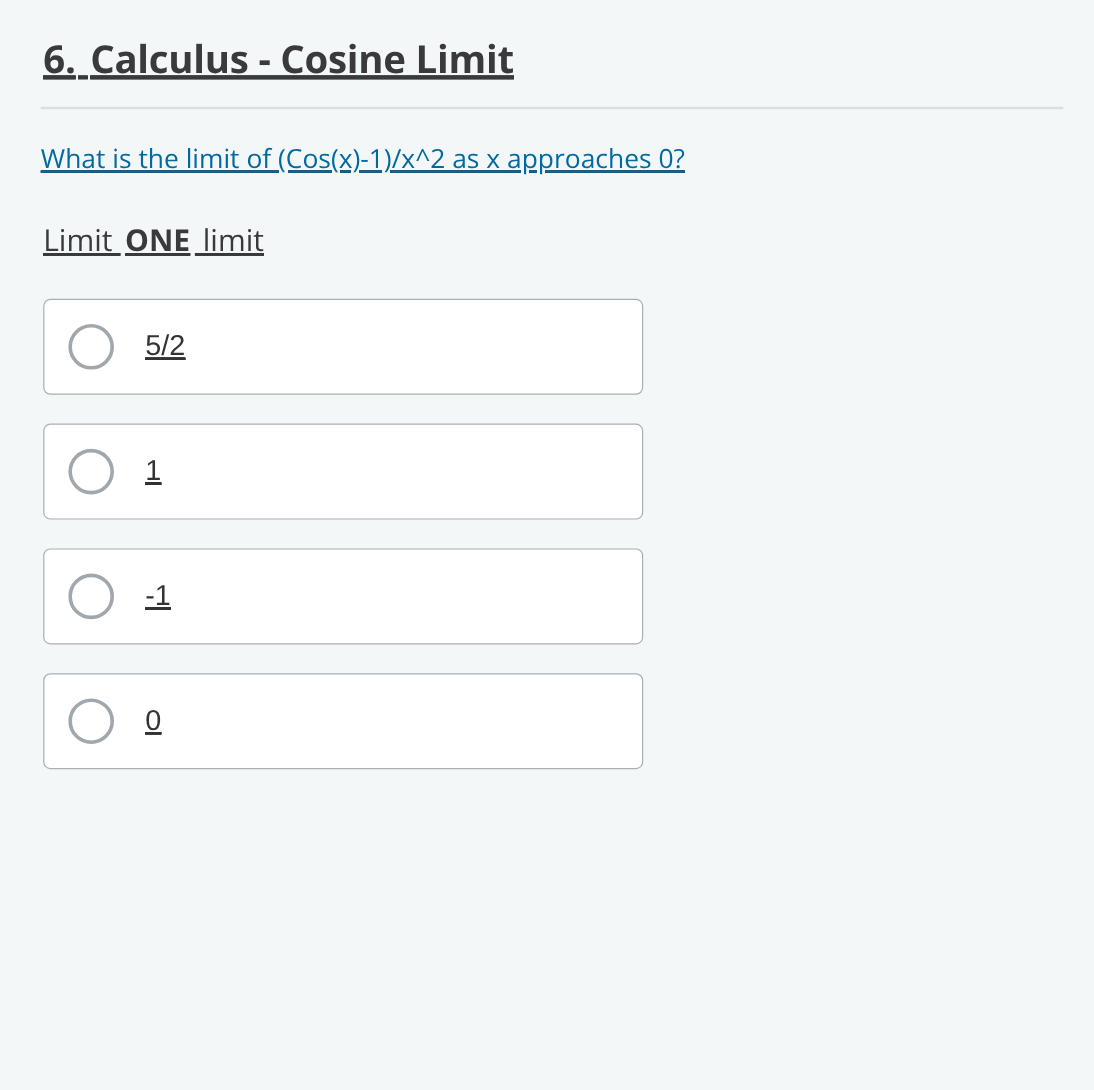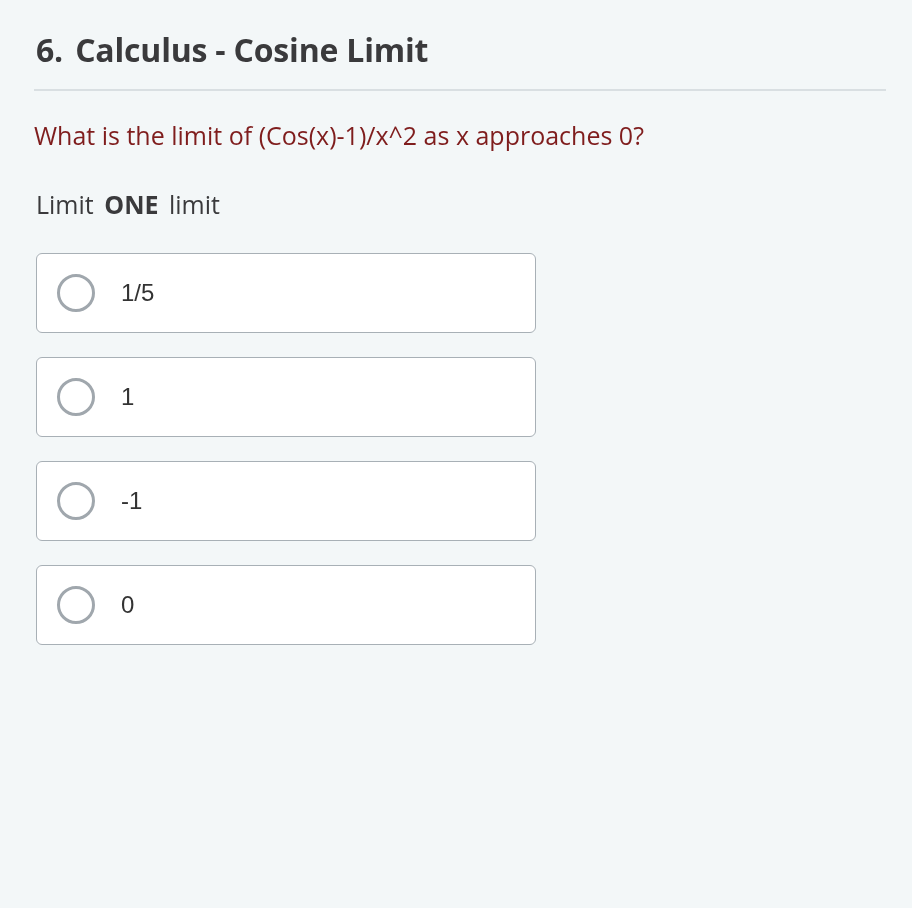--- a/index.html
+++ b/index.html
@@ -1,18 +1,19 @@
 <!DOCTYPE html>
 <html><head>
   <meta charset="utf-8">
   <style>
     * {
       box-sizing: border-box;
       margin: 2px;
       padding: 0;
+      text-decoration: underline;
     }
     body {
       font-family: "Open Sans", "Segoe UI", Roboto, -apple-system, Arial, sans-serif;
       background: #f3f7f8;
       width: 912px;
       min-height: 908px;
       padding: 22px 28px;
       color: #333;
     }
     .question-title {
@@ -21,22 +22,22 @@
       color: #3a3a3c;
       margin-bottom: 18px;
       letter-spacing: -0.2px;
     }
     .divider {
       border: none;
       border-top: 2px solid #d9dfe2;
       margin-bottom: 26px;
     }
     .question-text {
-      font-size: 25px;
-      color: #7f1d1d;
+      font-size: 22px;
+      color: #0369a1;
       line-height: 1.45;
       margin-bottom: 34px;
     }
     .instruction {
       font-size: 25px;
       color: #3a3a3c;
       margin-bottom: 30px;
     }
     .instruction b {
       font-weight: 700;
@@ -84,21 +85,21 @@
 <p class="question-text">What is the limit of (Cos(x)-1)/x^2 as x approaches 0?</p>
 
 <p class="instruction">
   <span>Limit </span><b>ONE</b><span> limit</span>
 </p>
 
 <div class="options">
 
   <div class="option">
     <span class="radio-circle"></span>
-    <span class="option-label">1/5</span>
+    <span class="option-label">5/2</span>
   </div>
 
 
   <div class="option">
     <span class="radio-circle"></span>
     <span class="option-label">1</span>
   </div>
 
   <div class="option">
     <span class="radio-circle"></span>

